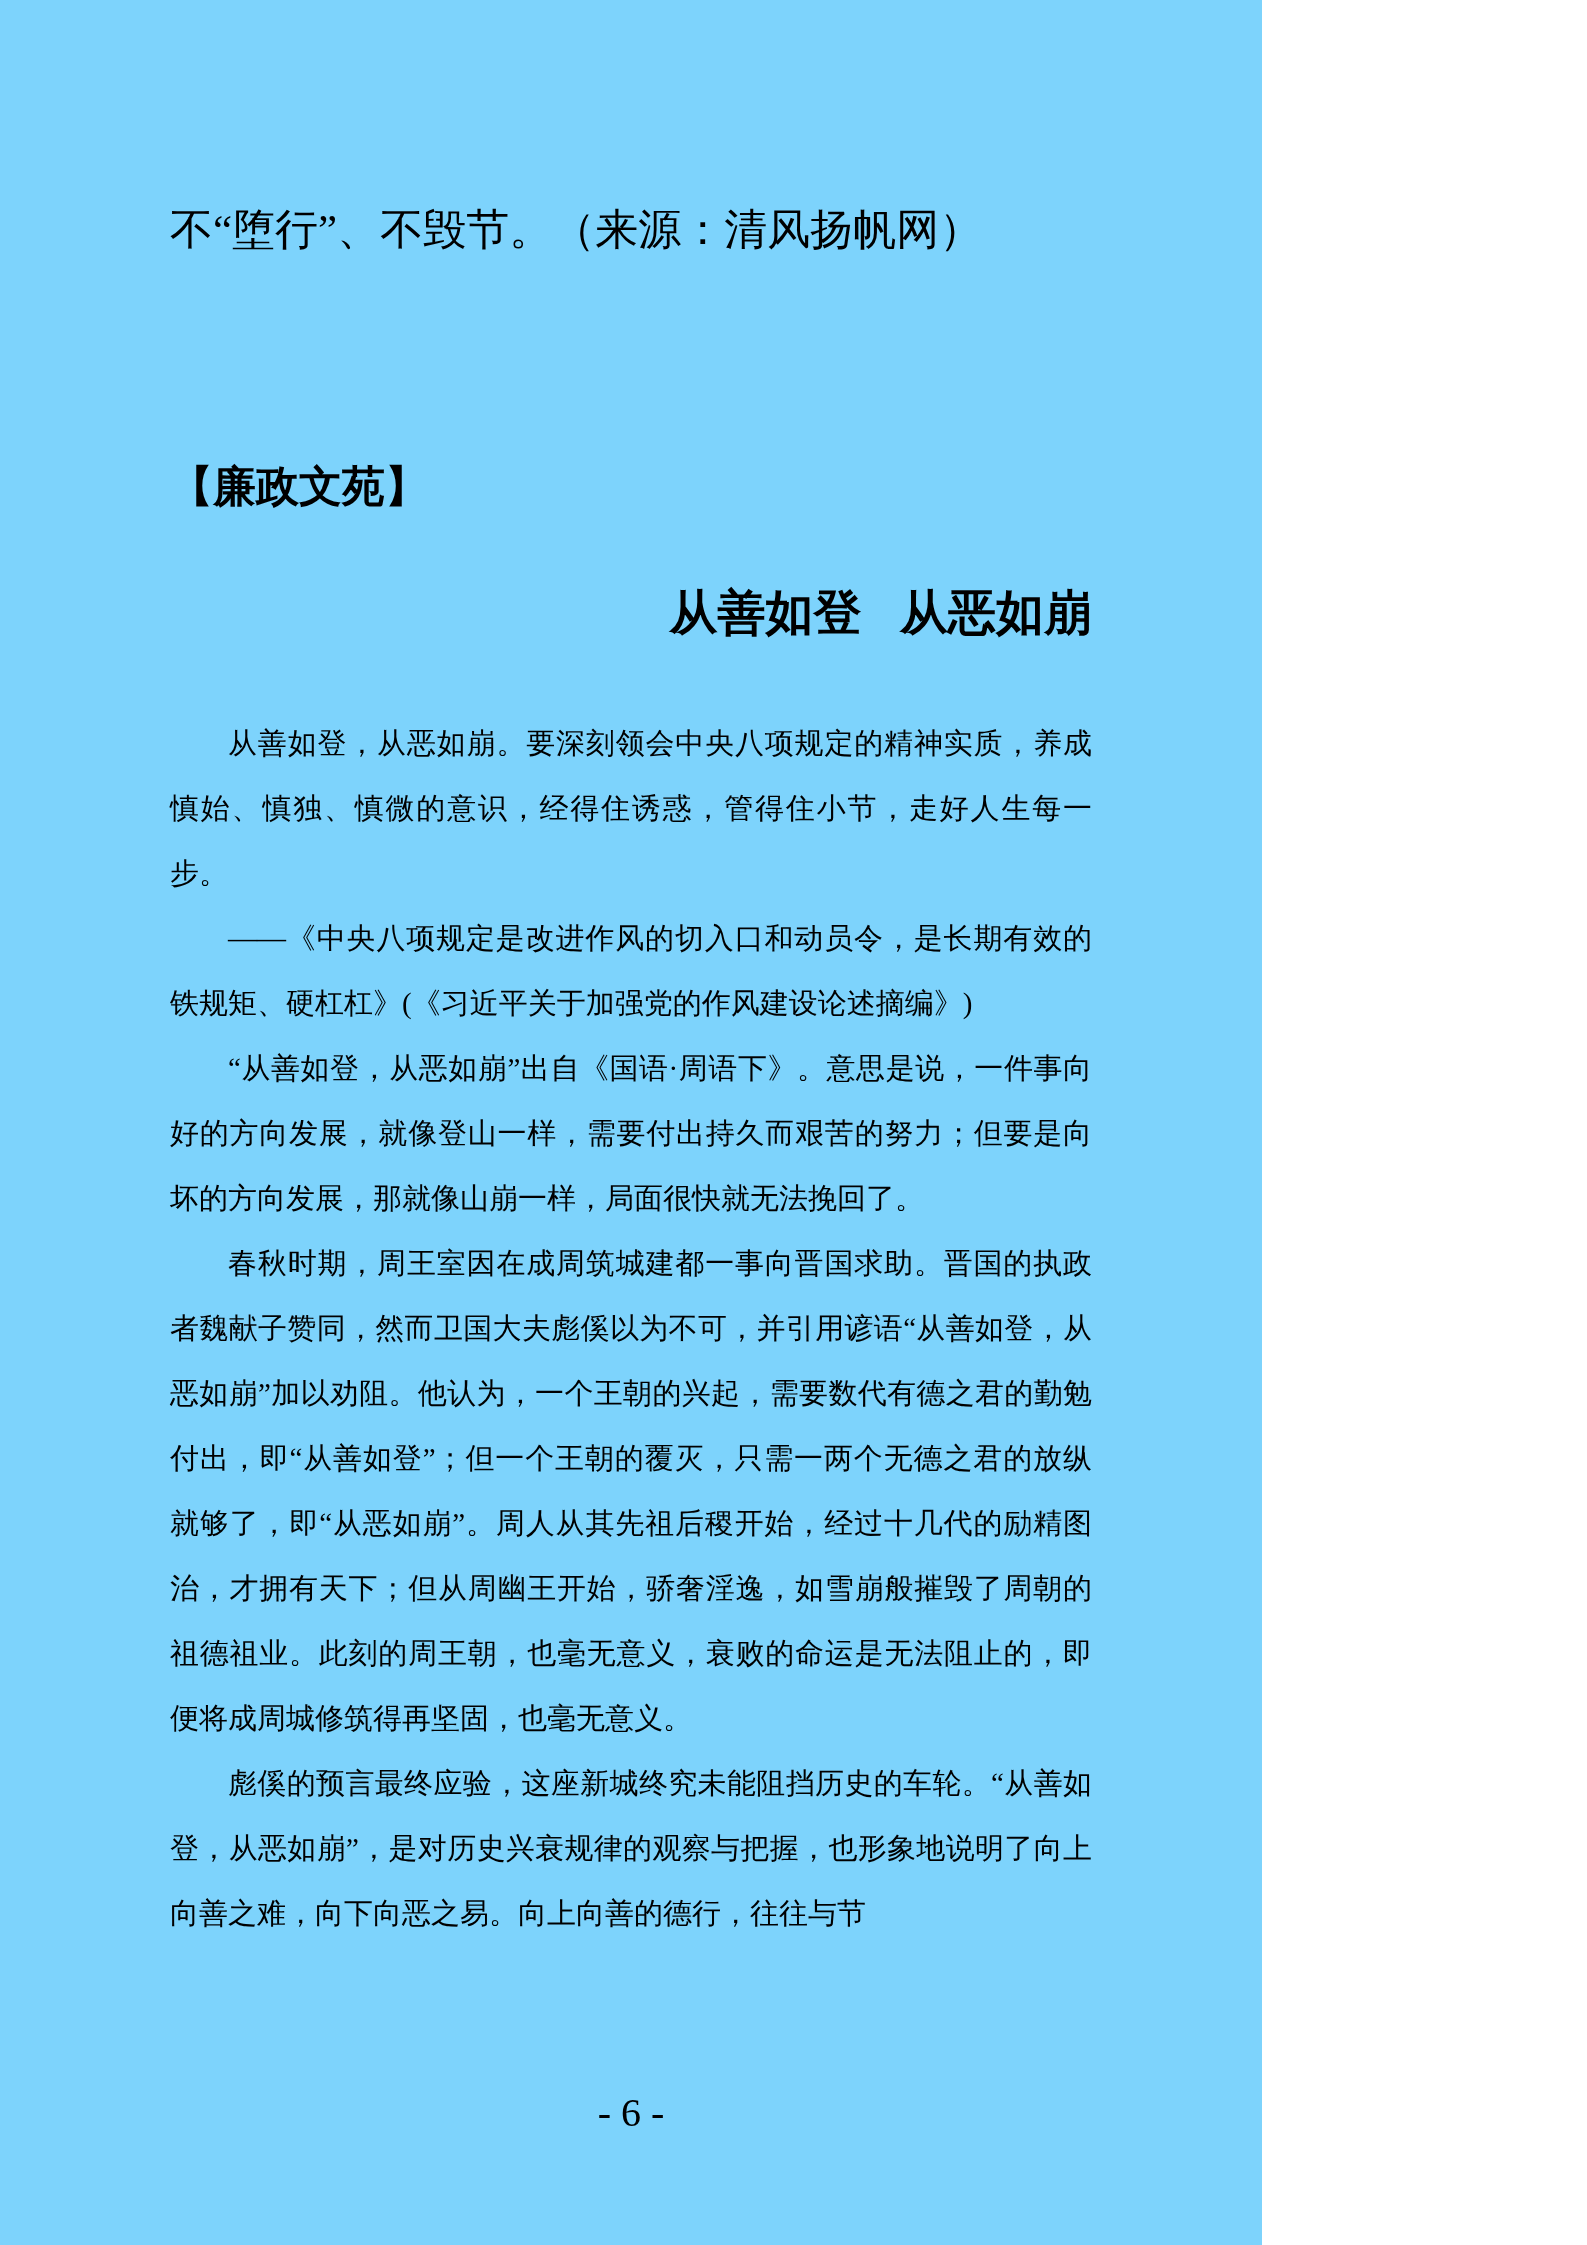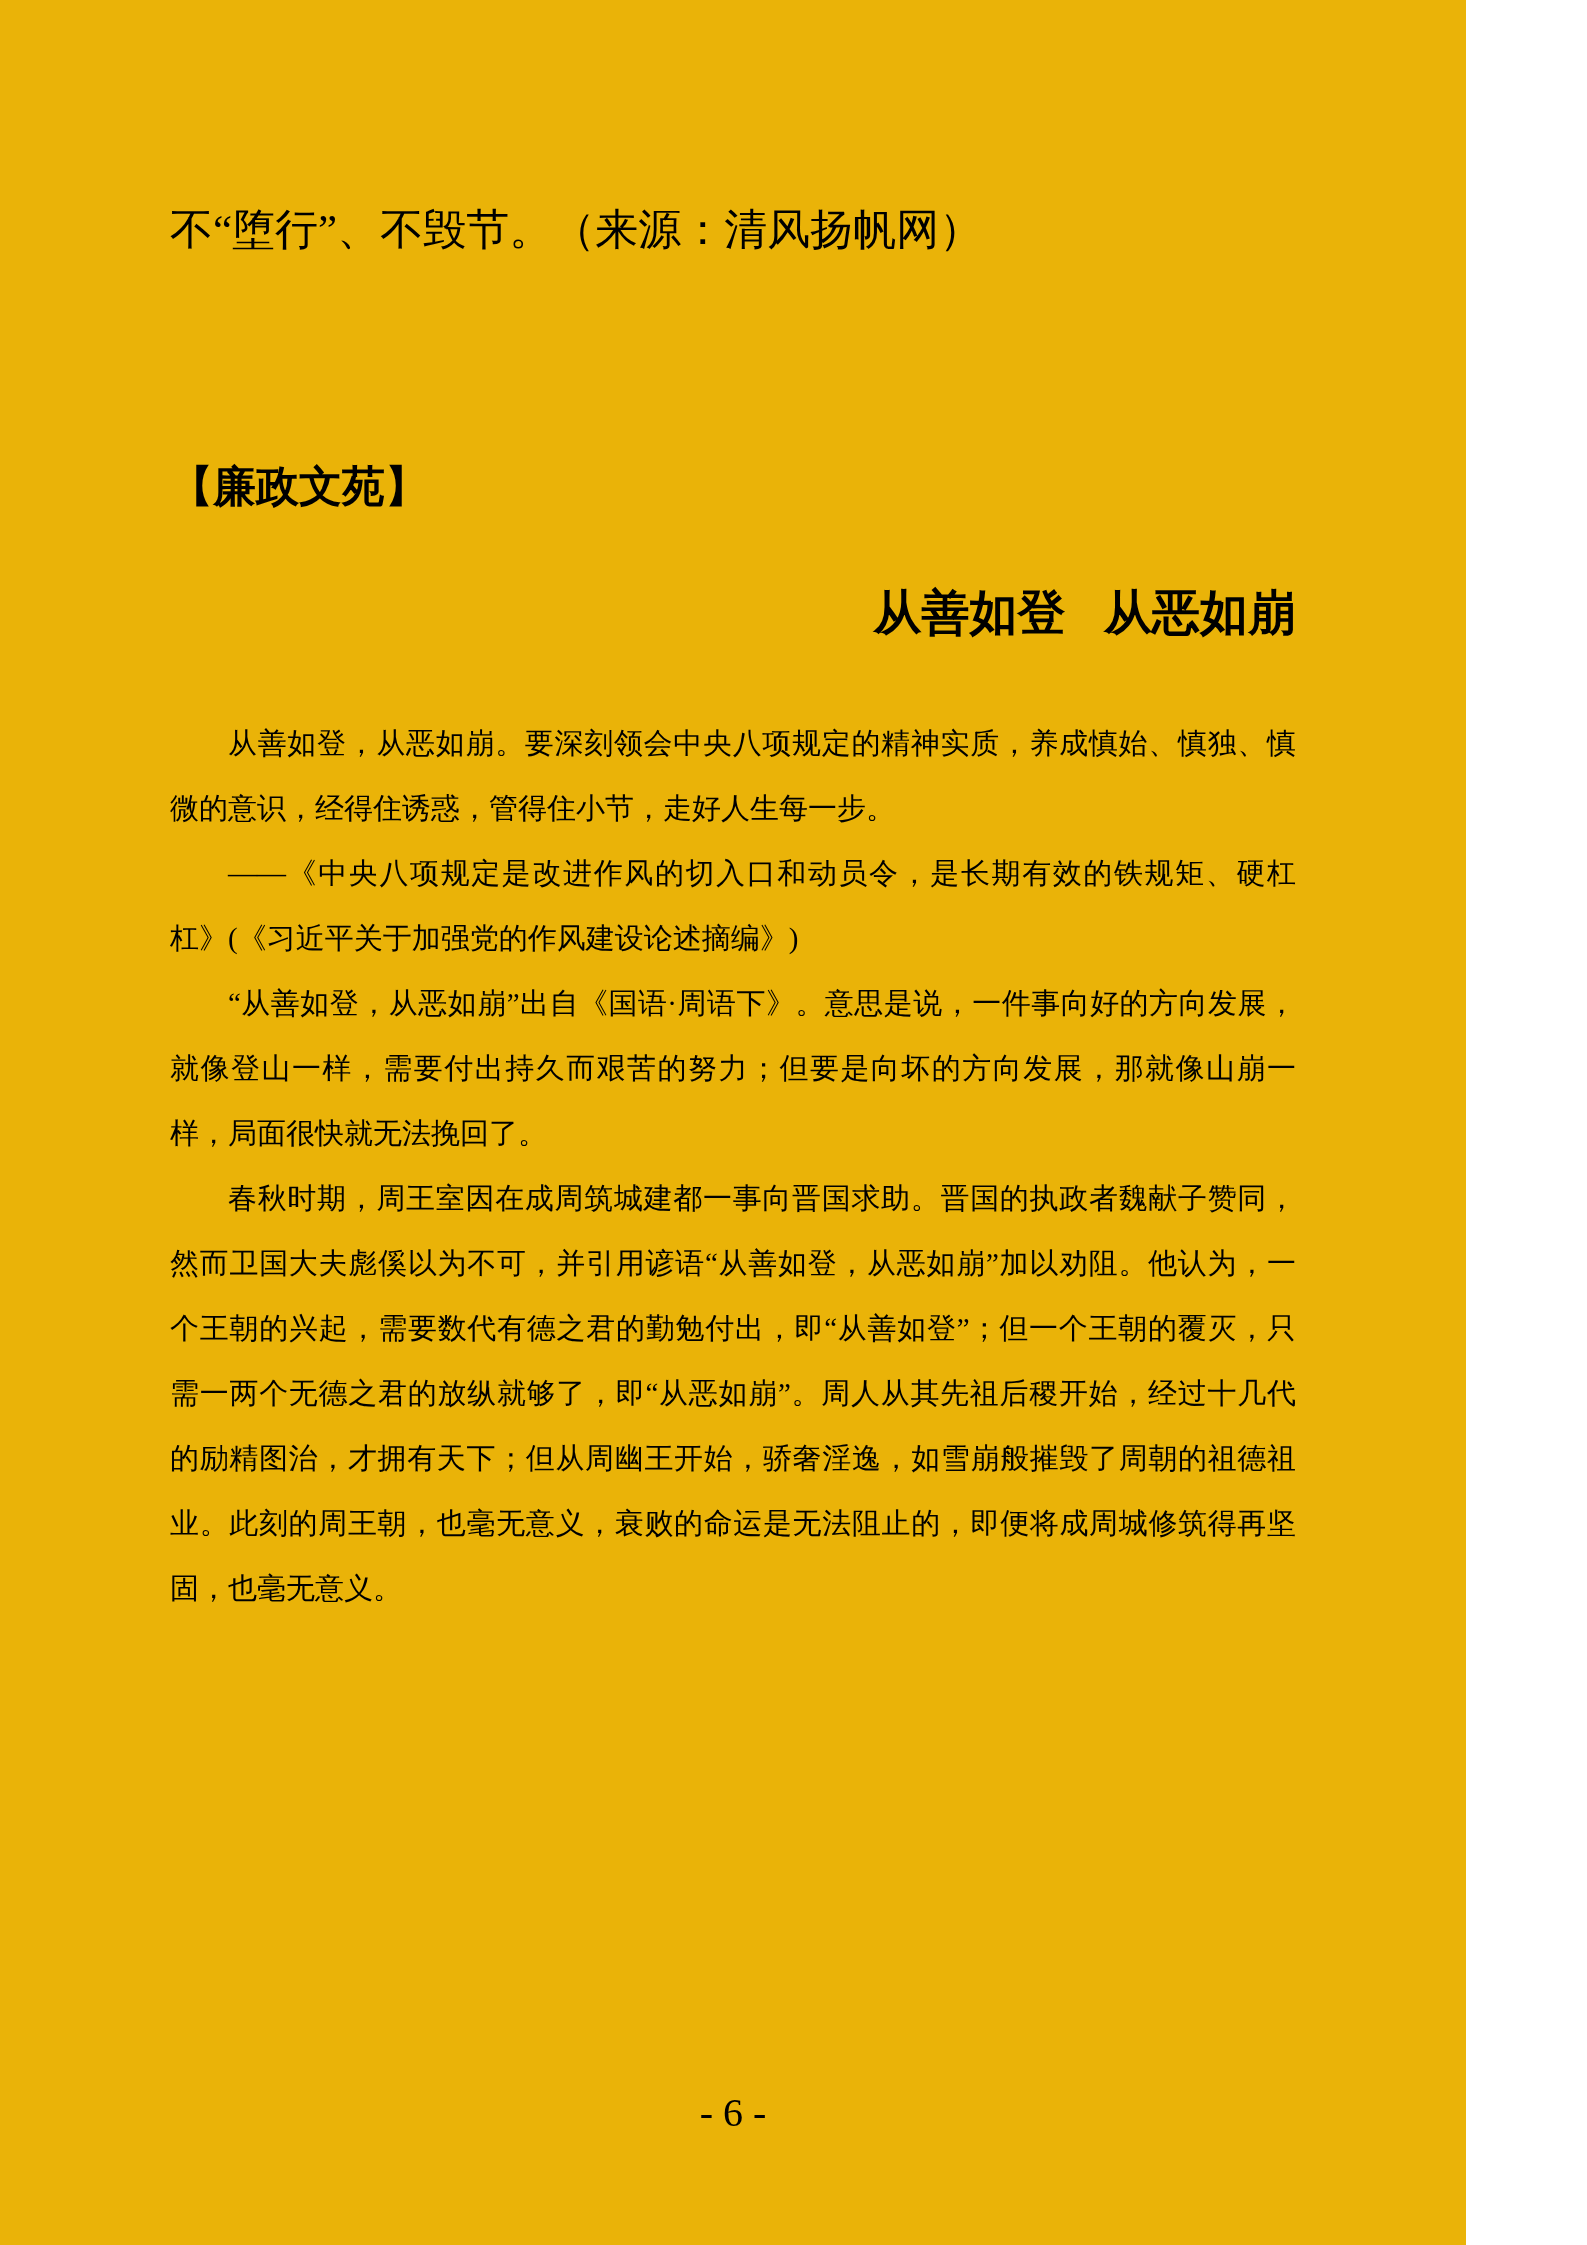--- a/index.html
+++ b/index.html
@@ -4,23 +4,23 @@
 <style>
   html, body {
     margin: 0;
     padding: 0;
     background: #ffffff;
   }
   * { box-sizing: border-box; }
 
   .page {
     position: relative;
-    width: 1466px;
+    width: 1262px;
     height: 2245px;
-    background: #eab308;
+    background: #7dd3fc;
     color: #000000;
     font-family: "Liberation Serif", "DejaVu Serif", serif;
     overflow: hidden;
   }
 
   .content {
     position: absolute;
     top: 0;
     left: 170px;
     right: 170px;
@@ -82,18 +82,19 @@
 
     <h2 class="section-header">【廉政文苑】</h2>
 
     <h1 class="article-title">从善如登 从恶如崩</h1>
 
     <div class="article-body">
       <p>从善如登，从恶如崩。要深刻领会中央八项规定的精神实质，养成慎始、慎独、慎微的意识，经得住诱惑，管得住小节，走好人生每一步。</p>
       <p>——《中央八项规定是改进作风的切入口和动员令，是长期有效的铁规矩、硬杠杠》(《习近平关于加强党的作风建设论述摘编》)</p>
       <p>“从善如登，从恶如崩”出自《国语·周语下》。意思是说，一件事向好的方向发展，就像登山一样，需要付出持久而艰苦的努力；但要是向坏的方向发展，那就像山崩一样，局面很快就无法挽回了。</p>
       <p>春秋时期，周王室因在成周筑城建都一事向晋国求助。晋国的执政者魏献子赞同，然而卫国大夫彪傒以为不可，并引用谚语“从善如登，从恶如崩”加以劝阻。他认为，一个王朝的兴起，需要数代有德之君的勤勉付出，即“从善如登”；但一个王朝的覆灭，只需一两个无德之君的放纵就够了，即“从恶如崩”。周人从其先祖后稷开始，经过十几代的励精图治，才拥有天下；但从周幽王开始，骄奢淫逸，如雪崩般摧毁了周朝的祖德祖业。此刻的周王朝，也毫无意义，衰败的命运是无法阻止的，即便将成周城修筑得再坚固，也毫无意义。</p>
+      <p>彪傒的预言最终应验，这座新城终究未能阻挡历史的车轮。“从善如登，从恶如崩”，是对历史兴衰规律的观察与把握，也形象地说明了向上向善之难，向下向恶之易。向上向善的德行，往往与节</p>
     </div>
 
   </div>
 
   <div class="page-number">- 6 -</div>
 </div>
 
 </body></html>

